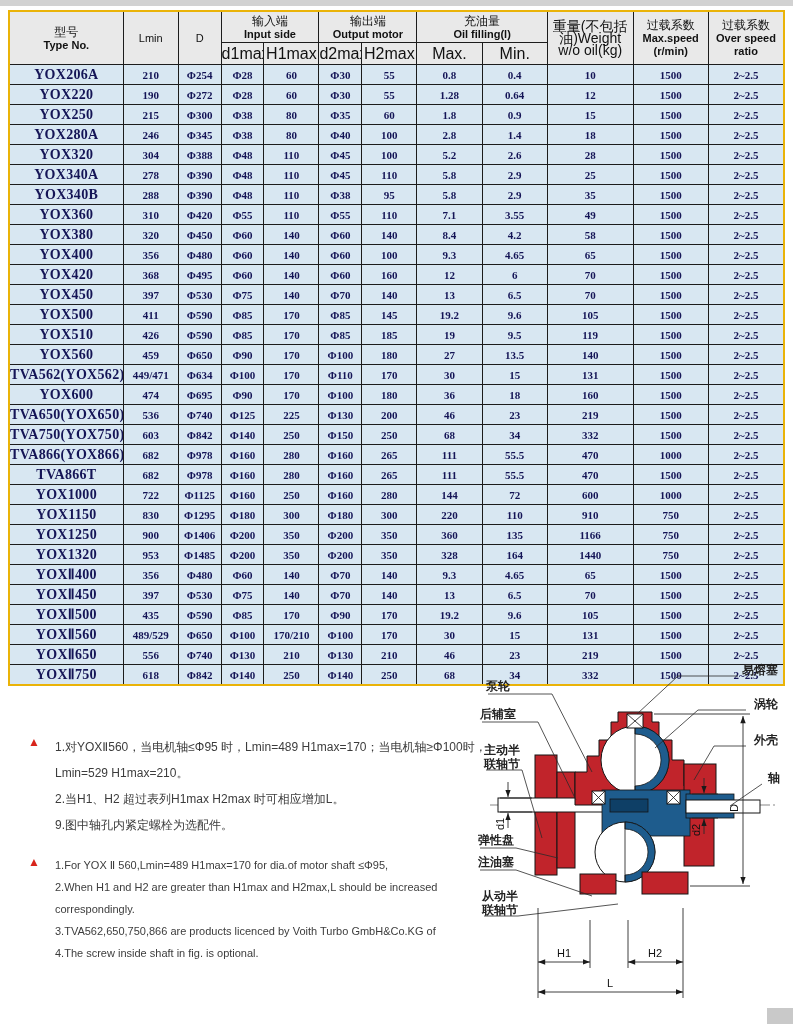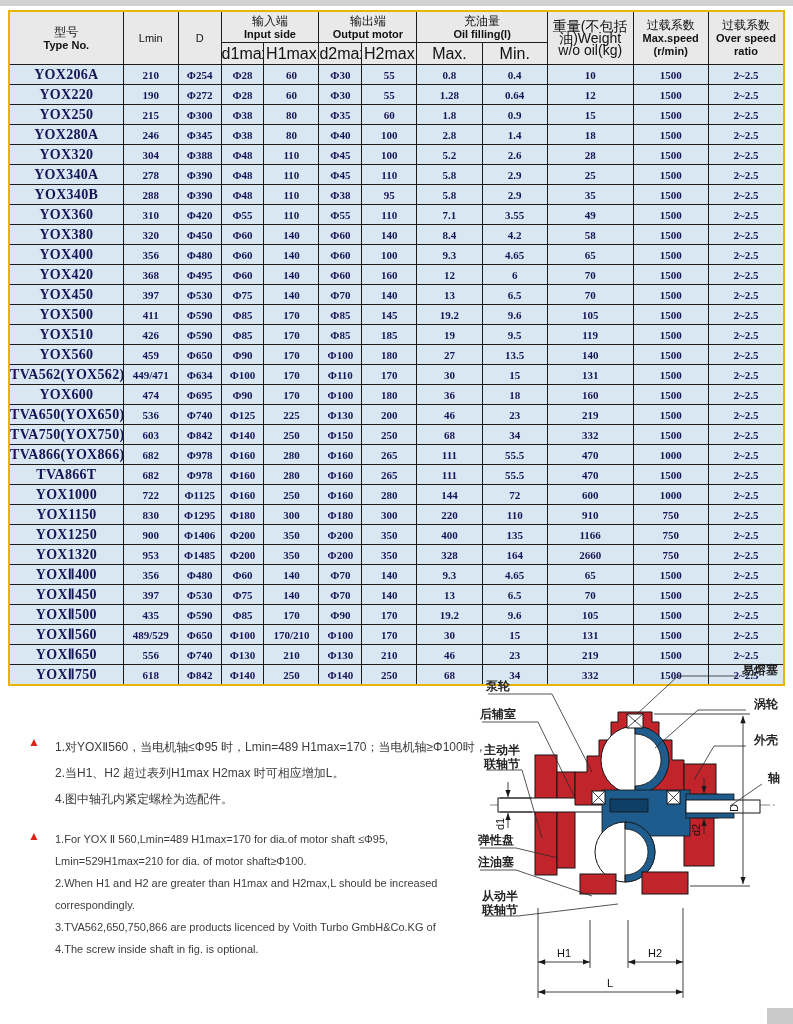--- a/index.html
+++ b/index.html
@@ -437,37 +437,37 @@
             <td>2~2.5</td>
           </tr>
           <tr>
             <td class="model">YOX1250</td>
             <td>900</td>
             <td>Φ1406</td>
             <td>Φ200</td>
             <td>350</td>
             <td>Φ200</td>
             <td>350</td>
-            <td>400</td>
+            <td>360</td>
             <td>135</td>
             <td>1166</td>
             <td>750</td>
             <td>2~2.5</td>
           </tr>
           <tr>
             <td class="model">YOX1320</td>
             <td>953</td>
             <td>Φ1485</td>
             <td>Φ200</td>
             <td>350</td>
             <td>Φ200</td>
             <td>350</td>
             <td>328</td>
             <td>164</td>
-            <td>2660</td>
+            <td>1440</td>
             <td>750</td>
             <td>2~2.5</td>
           </tr>
           <tr>
             <td class="model">YOXⅡ400</td>
             <td>356</td>
             <td>Φ480</td>
             <td>Φ60</td>
             <td>140</td>
             <td>Φ70</td>
@@ -551,29 +551,29 @@
         </tbody>
     </table>
   </div>
 
   <div class="bottom">
     <div class="notes-col">
       <div class="note-block cn">
         <span class="note-marker">▲</span>
         <div>
             <div class="note-line cn">1.对YOXⅡ560，当电机轴≤Φ95 时，Lmin=489 H1max=170；当电机轴≥Φ100时，</div>
+            <div class="note-line cn">Lmin=529 H1max=210。</div>
             <div class="note-line cn">2.当H1、H2 超过表列H1max H2max 时可相应增加L。</div>
-            <div class="note-line cn">4.图中轴孔内紧定螺栓为选配件。</div>
+            <div class="note-line cn">9.图中轴孔内紧定螺栓为选配件。</div>
           </div>
       </div>
       <div class="note-block en">
         <span class="note-marker">▲</span>
         <div>
             <div class="note-line en">1.For YOX Ⅱ 560,Lmin=489 H1max=170 for dia.of motor shaft ≤Φ95,</div>
-            <div class="note-line en">Lmin=529H1max=210 for dia. of motor shaft≥Φ100.</div>
             <div class="note-line en">2.When H1 and H2 are greater than H1max and H2max,L should be increased</div>
             <div class="note-line en">correspondingly.</div>
             <div class="note-line en">3.TVA562,650,750,866 are products licenced by Voith Turbo GmbH&amp;Co.KG of</div>
             <div class="note-line en">4.The screw inside shaft in fig. is optional.</div>
           </div>
       </div>
     </div>
 
     <div class="diagram">
       <svg width="353" height="364" viewBox="0 0 353 364">

